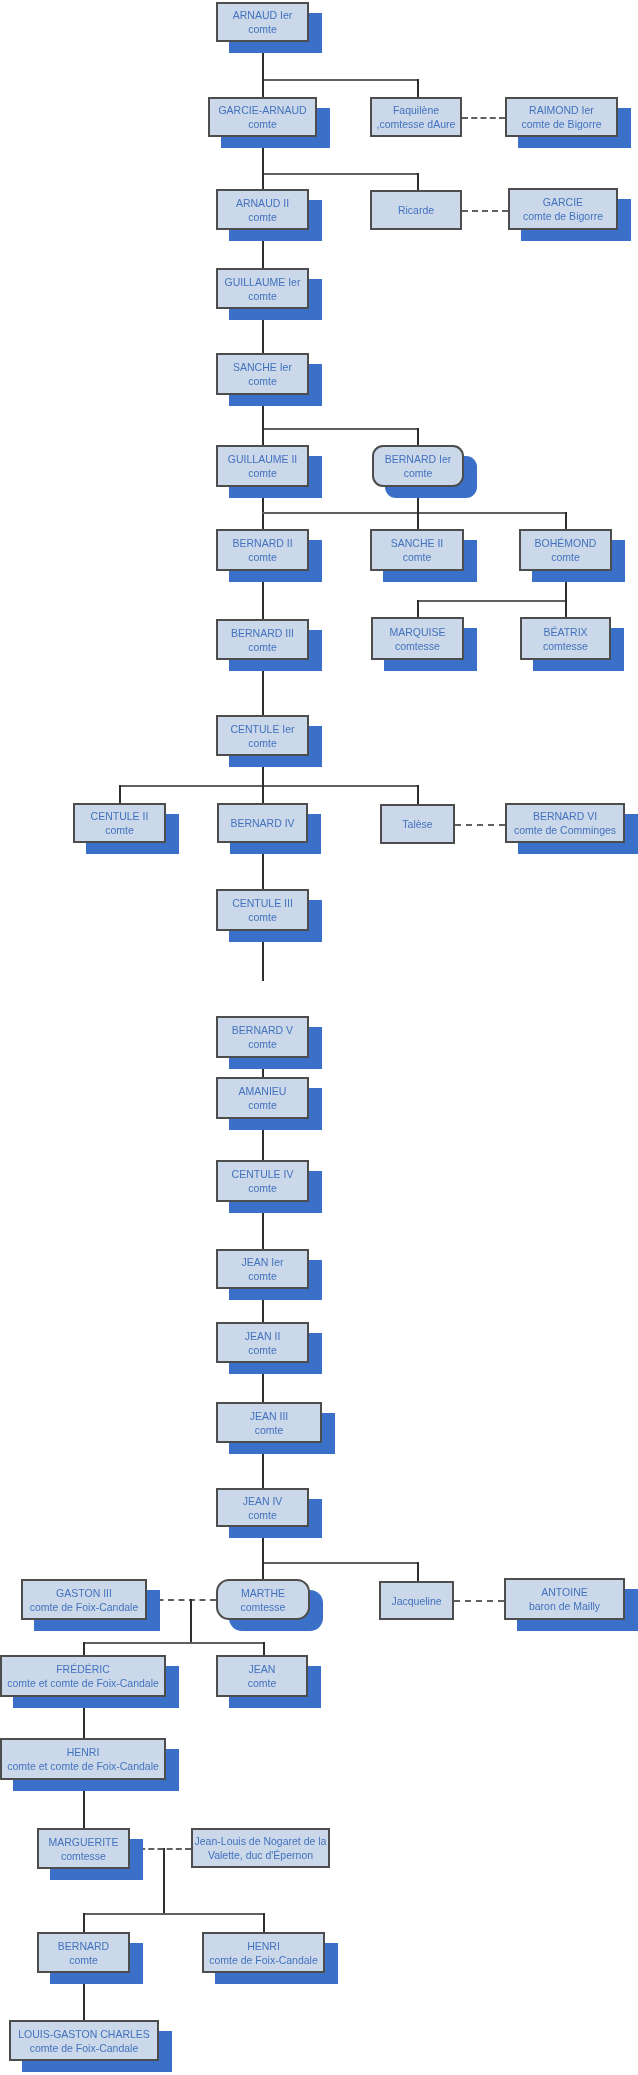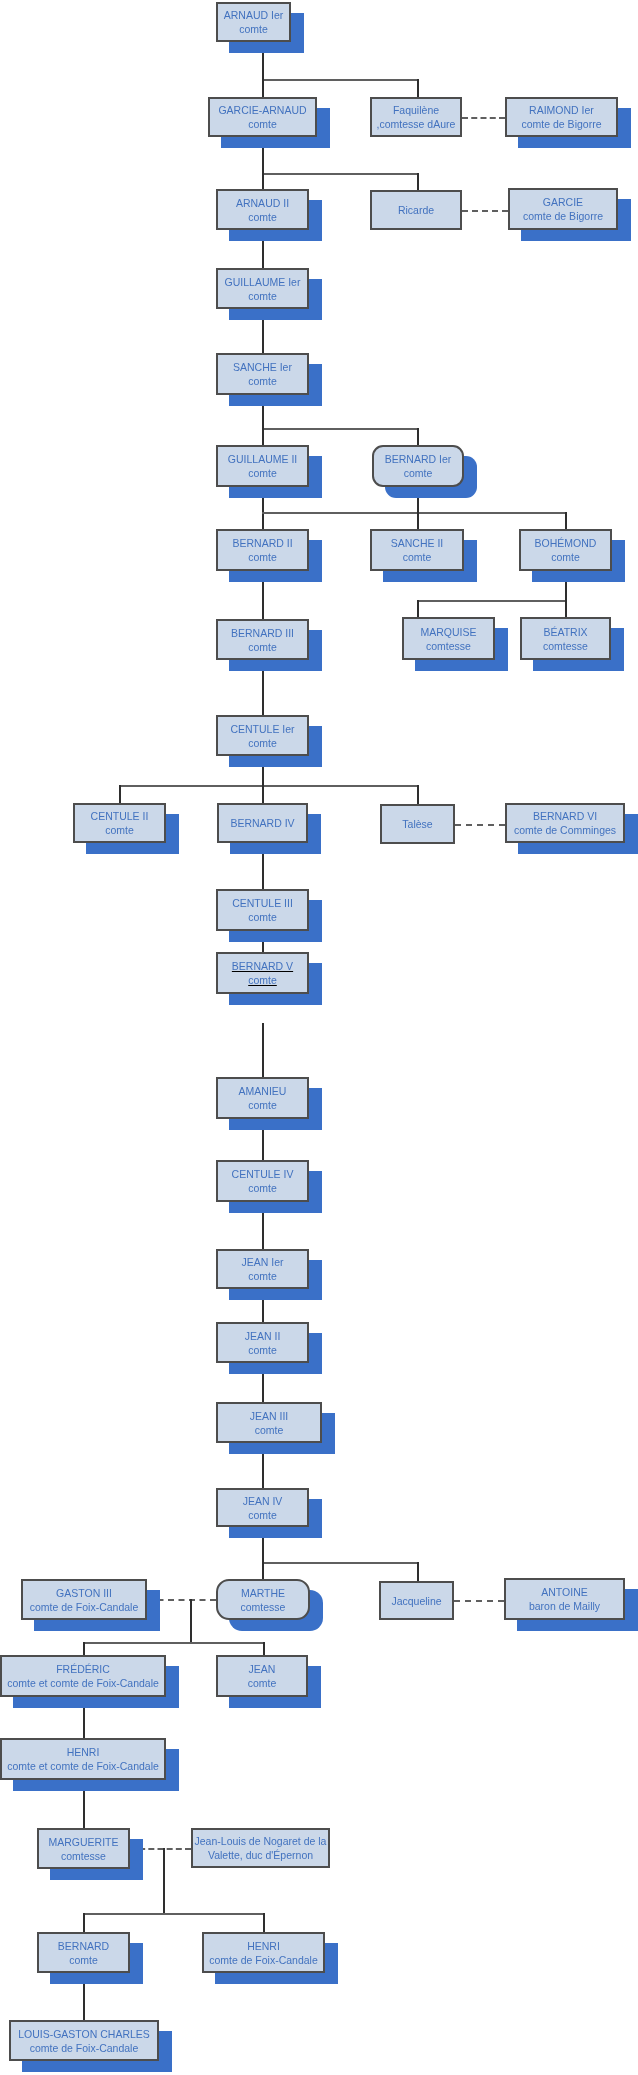--- a/index.html
+++ b/index.html
@@ -70,21 +70,21 @@
     <div class="vline" style="left: 83px; top: 1642px; height: 13px;"></div>
     <div class="vline" style="left: 263px; top: 1642px; height: 13px;"></div>
     <div class="vline" style="left: 83px; top: 1697px; height: 41px;"></div>
     <div class="vline" style="left: 83px; top: 1780px; height: 48px;"></div>
     <div class="dashline" style="left: 130px; top: 1848px; width: 61px;"></div>
     <div class="vline" style="left: 163px; top: 1848px; height: 65px;"></div>
     <div class="hline" style="left: 83px; top: 1913px; width: 181px;"></div>
     <div class="vline" style="left: 83px; top: 1913px; height: 19px;"></div>
     <div class="vline" style="left: 263px; top: 1913px; height: 19px;"></div>
     <div class="vline" style="left: 83px; top: 1973px; height: 47px;"></div>
-    <div class="node shadow" style="left: 216px; top: 2px; width: 75px; height: 40px;">
+    <div class="node shadow" style="left: 216px; top: 2px; width: 93px; height: 40px;">
       <div class="pname">ARNAUD Ier</div>
       <div class="ptitle">comte</div>
     </div>
     <div class="node shadow" style="left: 208px; top: 97px; width: 109px; height: 40px;">
       <div class="pname">GARCIE-ARNAUD</div>
       <div class="ptitle">comte</div>
     </div>
     <div class="node" style="left: 370px; top: 97px; width: 92px; height: 40px;">
       <div class="pname">Faquilène</div>
       <div class="ptitle">,comtesse dAure</div>
@@ -129,21 +129,21 @@
       <div class="ptitle">comte</div>
     </div>
     <div class="node shadow" style="left: 519px; top: 529px; width: 93px; height: 42px;">
       <div class="pname">BOHÉMOND</div>
       <div class="ptitle">comte</div>
     </div>
     <div class="node shadow" style="left: 216px; top: 619px; width: 93px; height: 41px;">
       <div class="pname">BERNARD III</div>
       <div class="ptitle">comte</div>
     </div>
-    <div class="node shadow" style="left: 371px; top: 617px; width: 93px; height: 43px; margin-left: 31px;">
+    <div class="node shadow" style="left: 371px; top: 617px; width: 93px; height: 43px;">
       <div class="pname">MARQUISE</div>
       <div class="ptitle">comtesse</div>
     </div>
     <div class="node shadow" style="left: 520px; top: 617px; width: 91px; height: 43px;">
       <div class="pname">BÉATRIX</div>
       <div class="ptitle">comtesse</div>
     </div>
     <div class="node shadow" style="left: 216px; top: 715px; width: 93px; height: 41px;">
       <div class="pname">CENTULE Ier</div>
       <div class="ptitle">comte</div>
@@ -159,21 +159,21 @@
       <div class="pname">Talèse</div>
     </div>
     <div class="node shadow" style="left: 505px; top: 803px; width: 120px; height: 40px;">
       <div class="pname">BERNARD VI</div>
       <div class="ptitle">comte de Comminges</div>
     </div>
     <div class="node shadow" style="left: 216px; top: 889px; width: 93px; height: 42px;">
       <div class="pname">CENTULE III</div>
       <div class="ptitle">comte</div>
     </div>
-    <div class="node shadow" style="left: 216px; top: 952px; width: 93px; height: 42px; text-decoration: underline;">
+    <div class="node shadow" style="left: 216px; top: 1016px; width: 93px; height: 42px;">
       <div class="pname">BERNARD V</div>
       <div class="ptitle">comte</div>
     </div>
     <div class="node shadow" style="left: 216px; top: 1077px; width: 93px; height: 42px;">
       <div class="pname">AMANIEU</div>
       <div class="ptitle">comte</div>
     </div>
     <div class="node shadow" style="left: 216px; top: 1160px; width: 93px; height: 42px;">
       <div class="pname">CENTULE IV</div>
       <div class="ptitle">comte</div>

